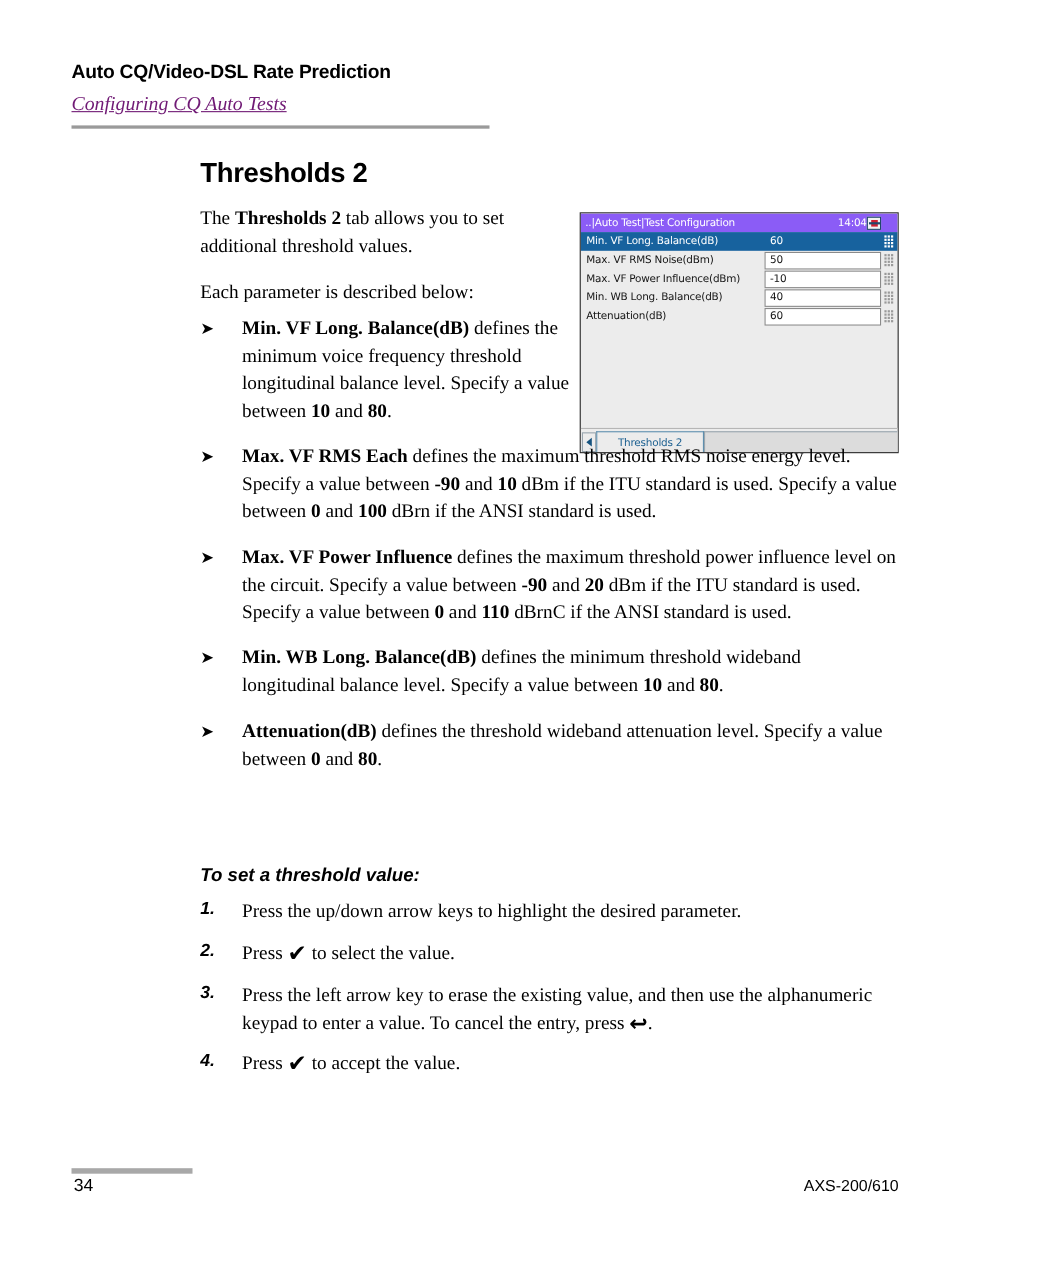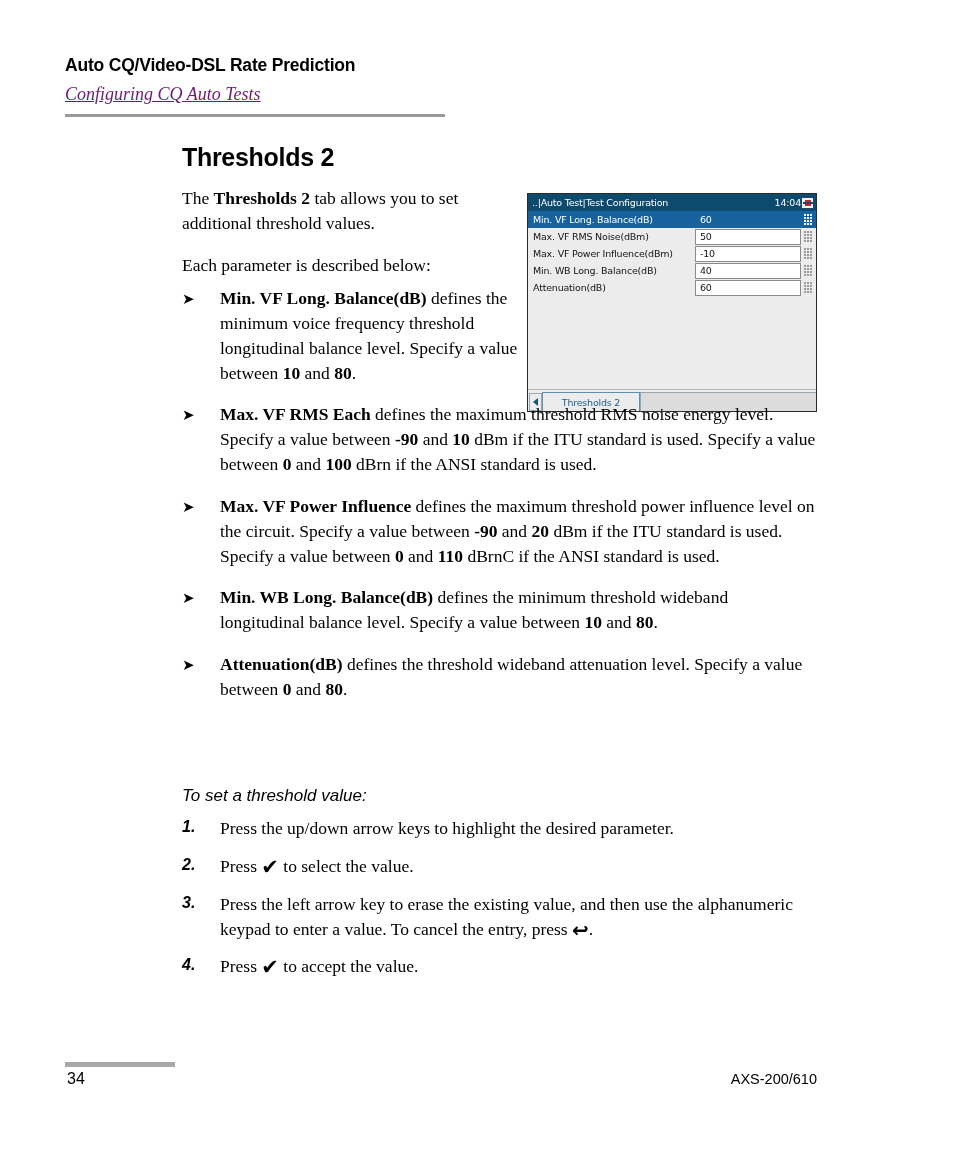--- a/index.html
+++ b/index.html
@@ -76,26 +76,26 @@
     width: 290px;
     height: 219px;
     border: 1px solid #2b2b2b;
     background: #ececec;
     box-sizing: border-box;
     font-family: "DejaVu Sans", sans-serif;
     overflow: hidden;
   }
   .dev-titlebar {
     height: 17px;
-    background: #0c4a6e;
+    background: #8b5cf6;
     color: #ffffff;
     font-size: 9.5px;
     display: flex;
     align-items: center;
-    padding: 0 2px 0 4px;
+    padding: 0 15px 0 4px;
     box-sizing: border-box;
   }
   .dev-title-text { flex: 1 1 auto; white-space: nowrap; letter-spacing: -0.2px; }
   .dev-clock { font-size: 9.5px; margin-right: 0; letter-spacing: -0.2px;}
   .dev-statusicon {
     width: 13px; height: 12px;
     background: #f2f2f2;
     border: 1px solid #21486b;
     position: relative;
     box-sizing: border-box;
@@ -246,21 +246,21 @@
 
   
   .bullet.narrow { width: 320px; }
 
   
   .proc-head {
     position: absolute;
     left: 182px;
     top: 786px;
     font-family: "Liberation Sans", sans-serif;
-    font-weight: normal;
+    font-weight: bold;
     font-style: italic;
     font-size: 17px;
   }
   .steps {
     position: absolute;
     left: 182px;
     top: 816px;
     width: 640px;
   }
   .step {

